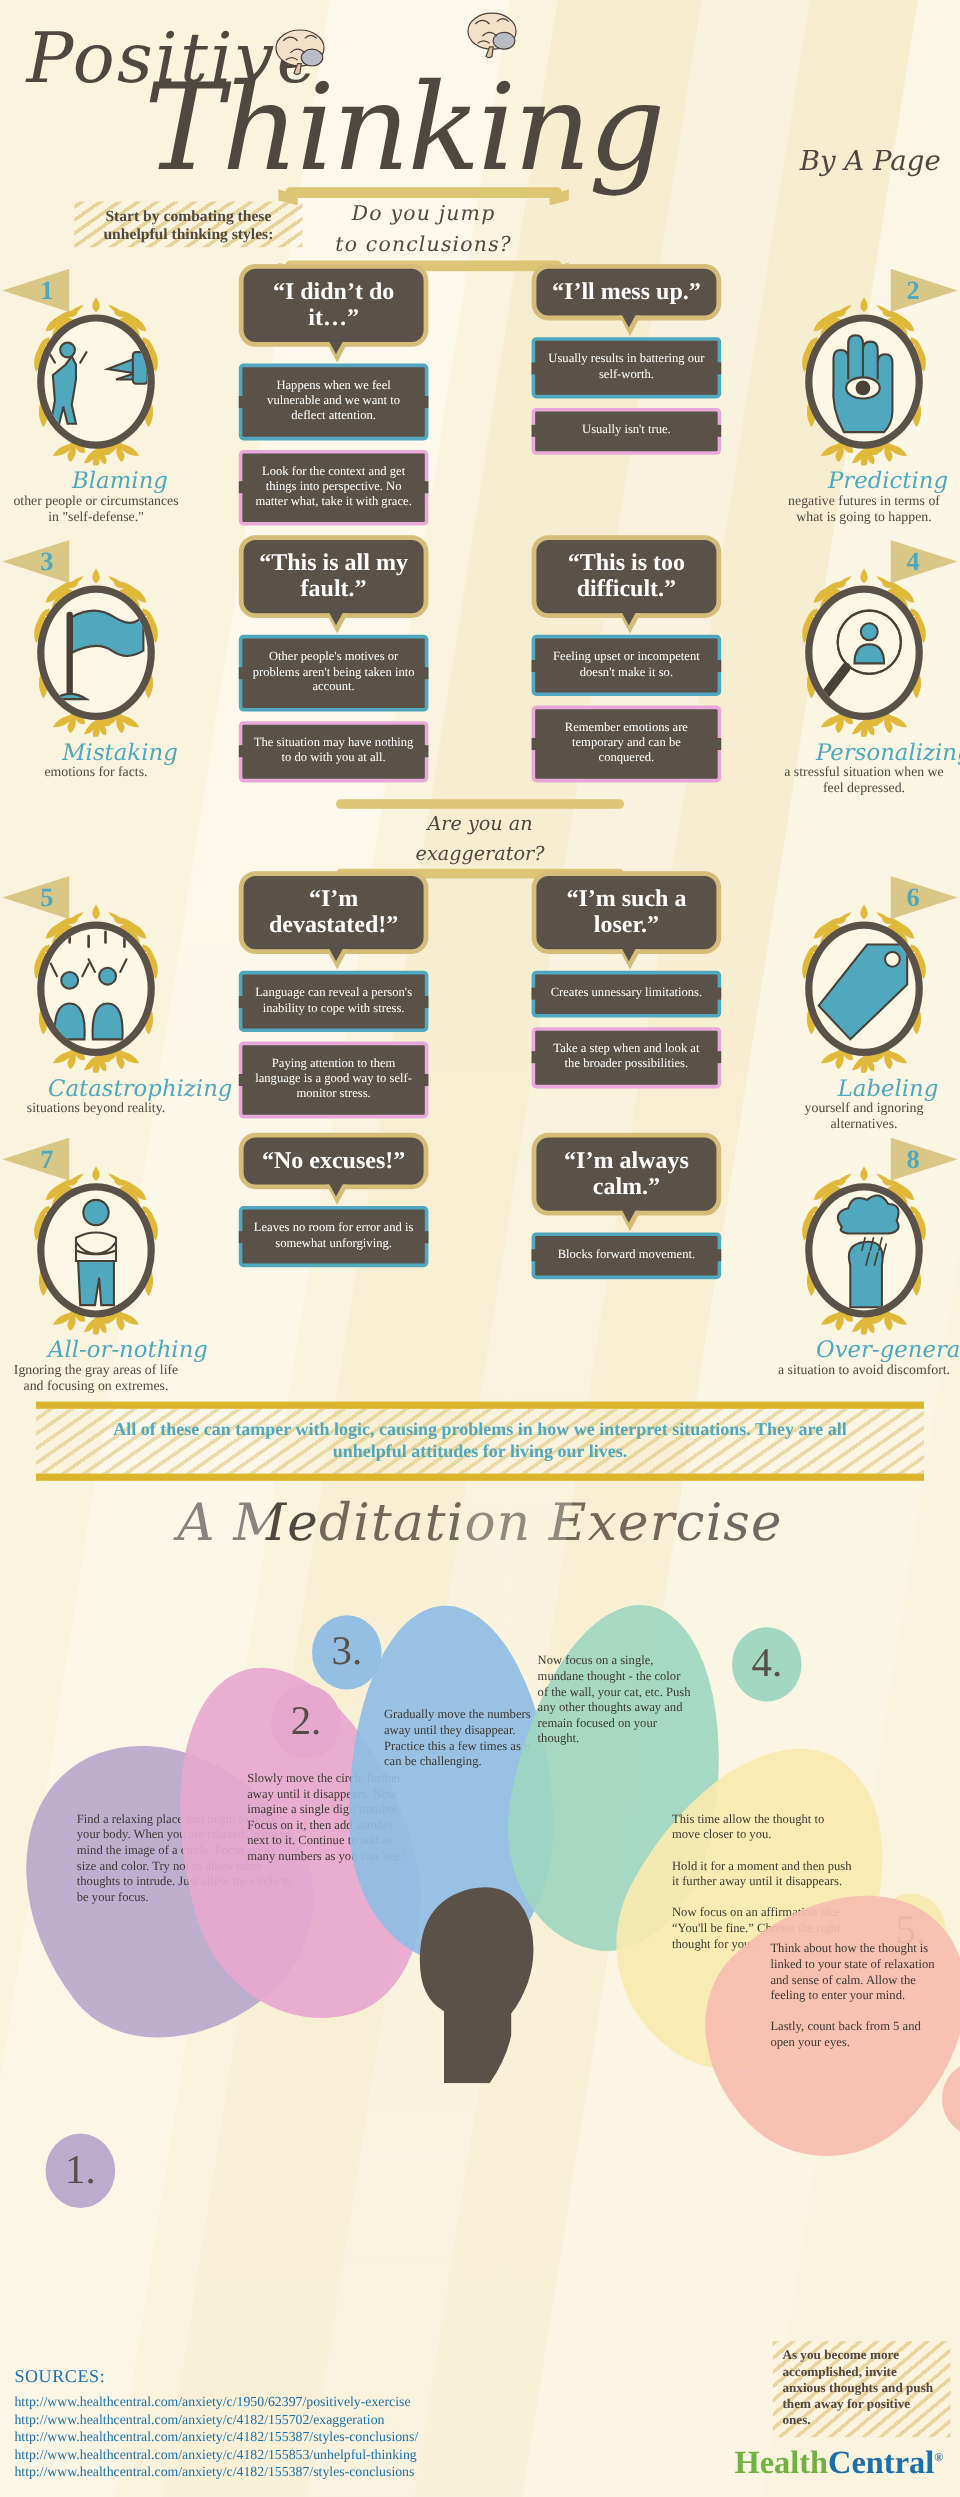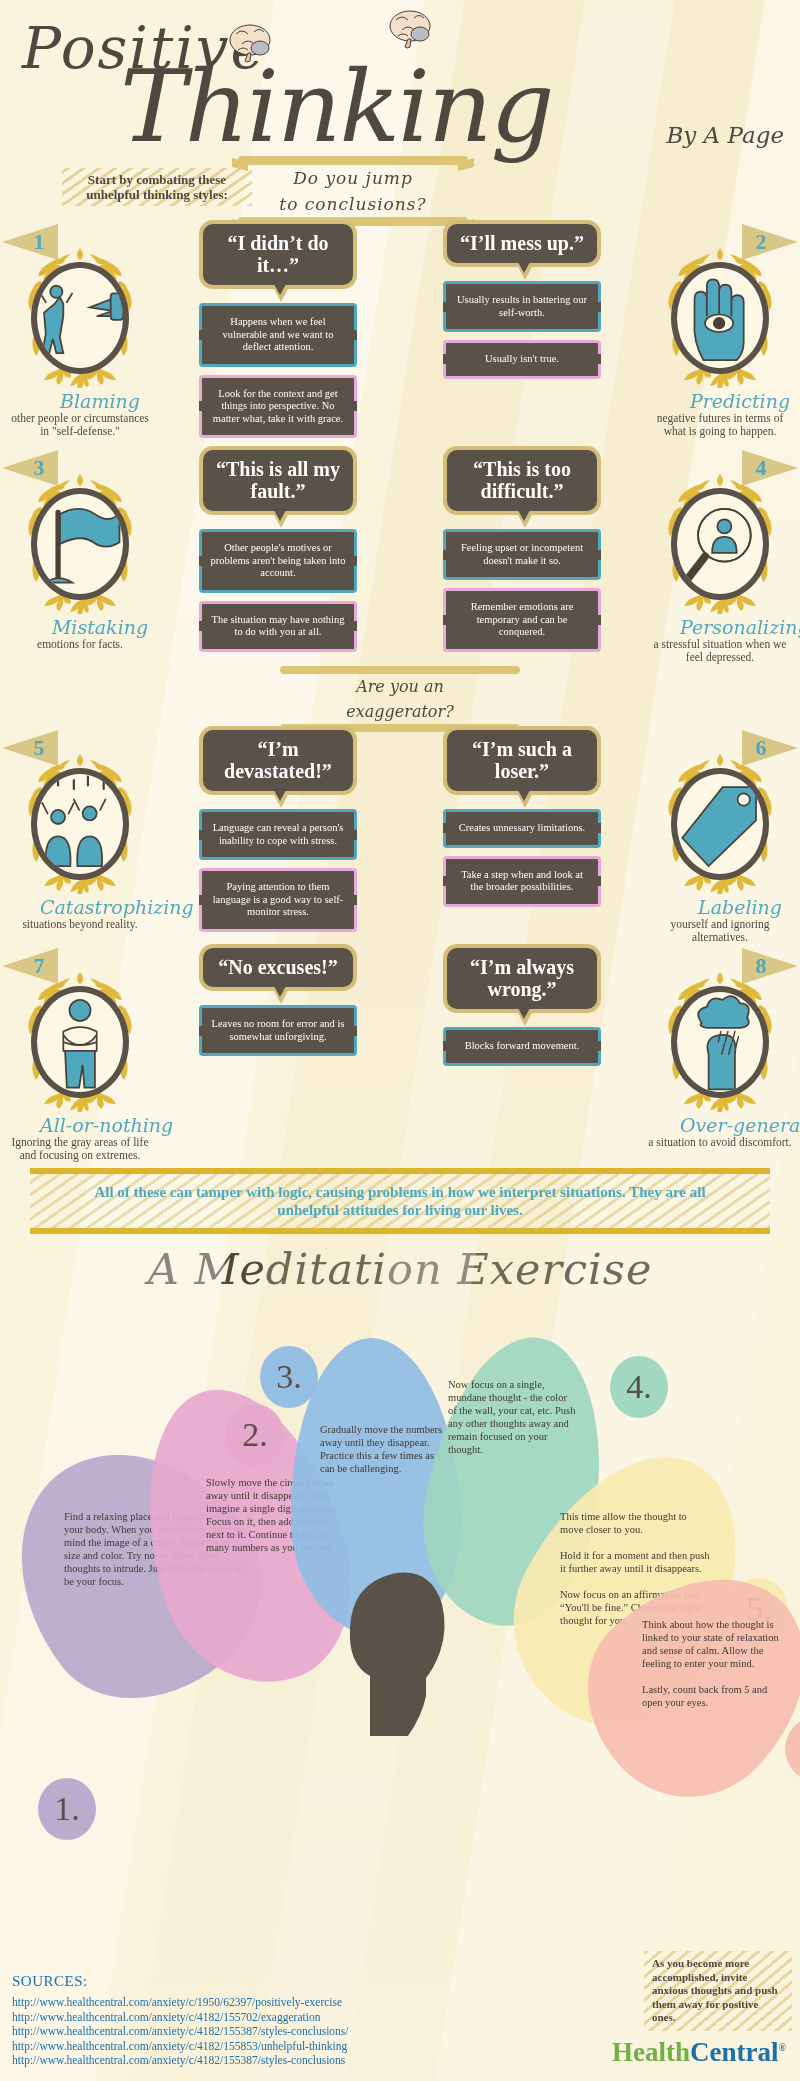--- a/index.html
+++ b/index.html
@@ -559,21 +559,21 @@
         </div>
         <div class="side-title">All-or-nothing</div>
         <div class="side-desc">Ignoring the gray areas of life and focusing on extremes.</div>
       </div>
       <div class="mid">
         <div class="col">
           <div class="quote">“No excuses!”</div>
           <div class="detail">Leaves no room for error and is somewhat unforgiving.</div>
         </div>
         <div class="col">
-          <div class="quote">“I’m always wrong.”</div>
+          <div class="quote">“I’m always calm.”</div>
           <div class="detail">Blocks forward movement.</div>
         </div>
       </div>
       <div class="side">
         <div class="num-arrow right" style="right:2px;top:4px">
           <div class="tri"></div>
           <div class="n">8</div>
         </div>
         <div class="frame" style="margin-top:26px">
           <svg viewBox="0 0 124 142" style="position:absolute;inset:0;width:100%;height:100%">

